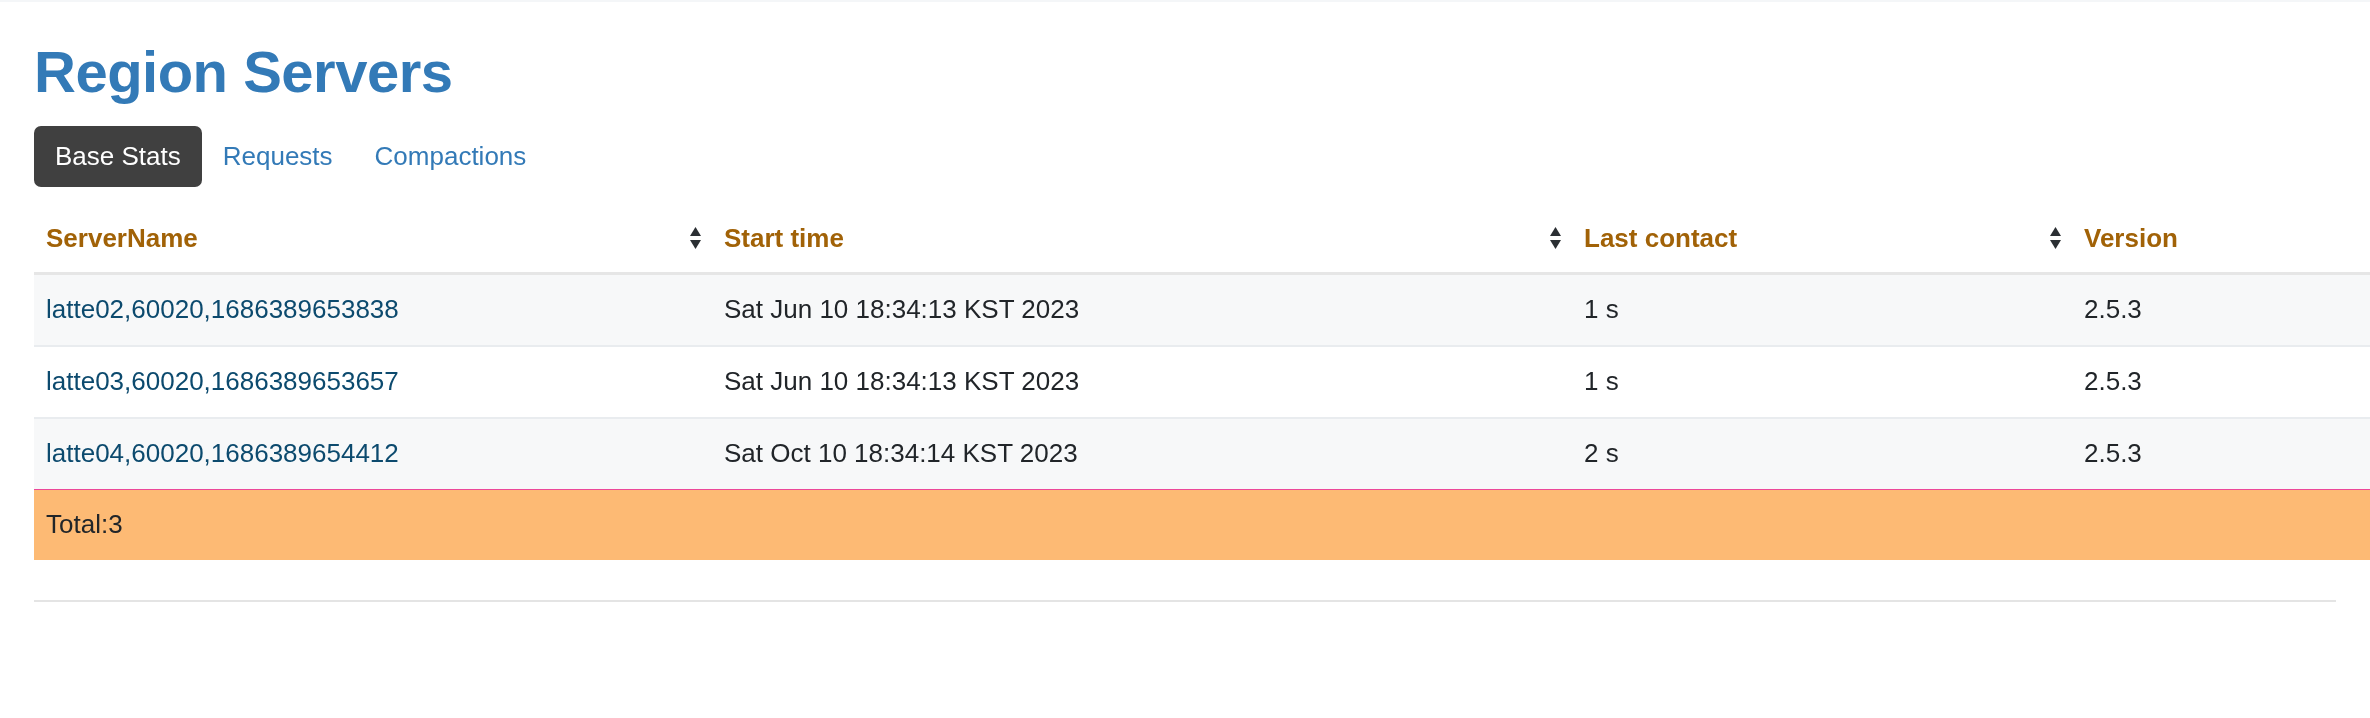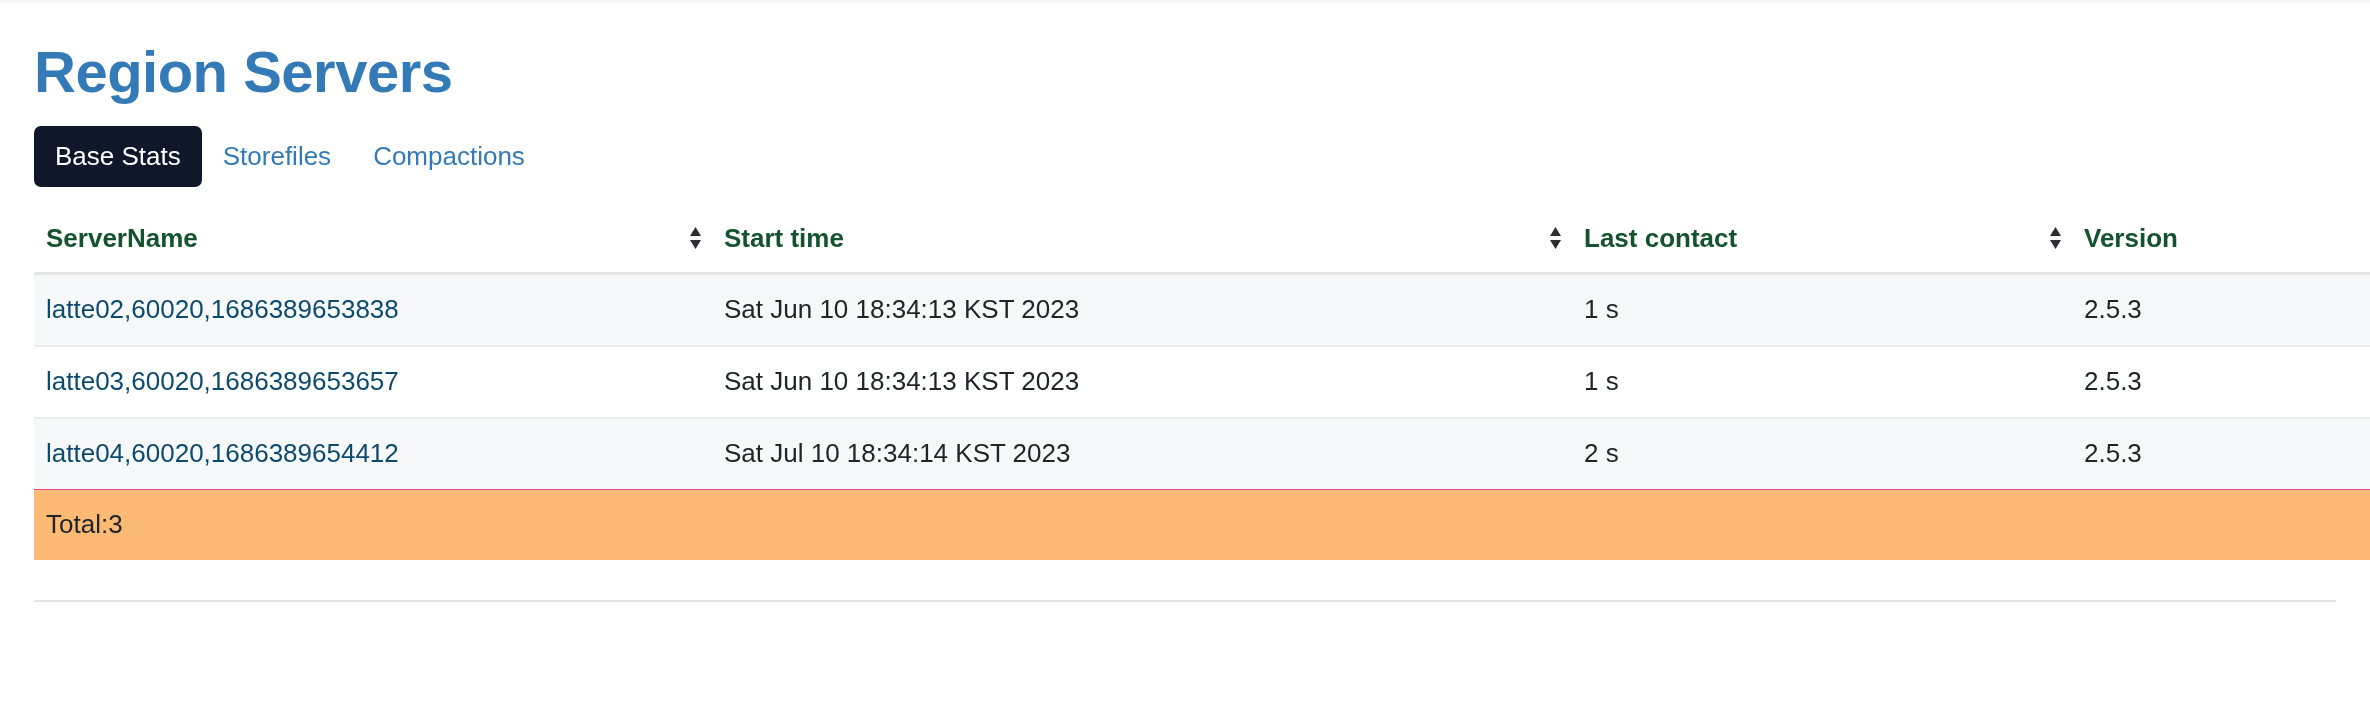--- a/index.html
+++ b/index.html
@@ -50,36 +50,36 @@
     line-height: 1;
     color: #337ab7;
     padding: 17px 21px 18px 21px;
     border-radius: 7px;
     cursor: pointer;
     white-space: nowrap;
     text-decoration: none;
     display: inline-block;
   }
   .tab.active {
-    background: #0f172a;
+    background: #404040;
     color: #ffffff;
   }
 
   
   .rs-table {
     width: 100%;
     border-collapse: collapse;
     margin-top: 22px;
     table-layout: fixed;
   }
   .rs-table th {
     text-align: left;
     font-size: 26px;
     font-weight: 700;
-    color: #14532d;
+    color: #a16207;
     padding: 14px 0 18px 0;
     border-bottom: 3px solid #e6e6e6;
     vertical-align: middle;
     white-space: nowrap;
   }
   .rs-table th .th-inner {
     display: flex;
     align-items: center;
     justify-content: space-between;
     padding-right: 22px;
@@ -137,21 +137,21 @@
 </head>
 <body>
 
 <div class="page">
   <div class="container">
 
     <h1 class="page-title">Region Servers</h1>
 
     <div class="tabs">
       <a class="tab active">Base Stats</a>
-      <a class="tab">Storefiles</a>
+      <a class="tab">Requests</a>
       <a class="tab">Compactions</a>
     </div>
 
     <table class="rs-table">
       <colgroup>
         <col class="c-server">
         <col class="c-start">
         <col class="c-contact">
         <col class="c-version">
         <col class="c-rps">
@@ -220,21 +220,21 @@
           </td>
           <td>Sat Jun 10 18:34:13 KST 2023</td>
           <td>1 s</td>
           <td>2.5.3</td>
           <td>875</td>
         </tr>
         <tr class="striped">
           <td>
             <span class="cell-pad"><a class="server-link">latte04,60020,1686389654412</a></span>
           </td>
-          <td>Sat Jul 10 18:34:14 KST 2023</td>
+          <td>Sat Oct 10 18:34:14 KST 2023</td>
           <td>2 s</td>
           <td>2.5.3</td>
           <td>871</td>
         </tr>
         <tr class="total-row">
           <td>
             <span class="cell-pad">Total:3</span>
           </td>
           <td></td>
           <td></td>

